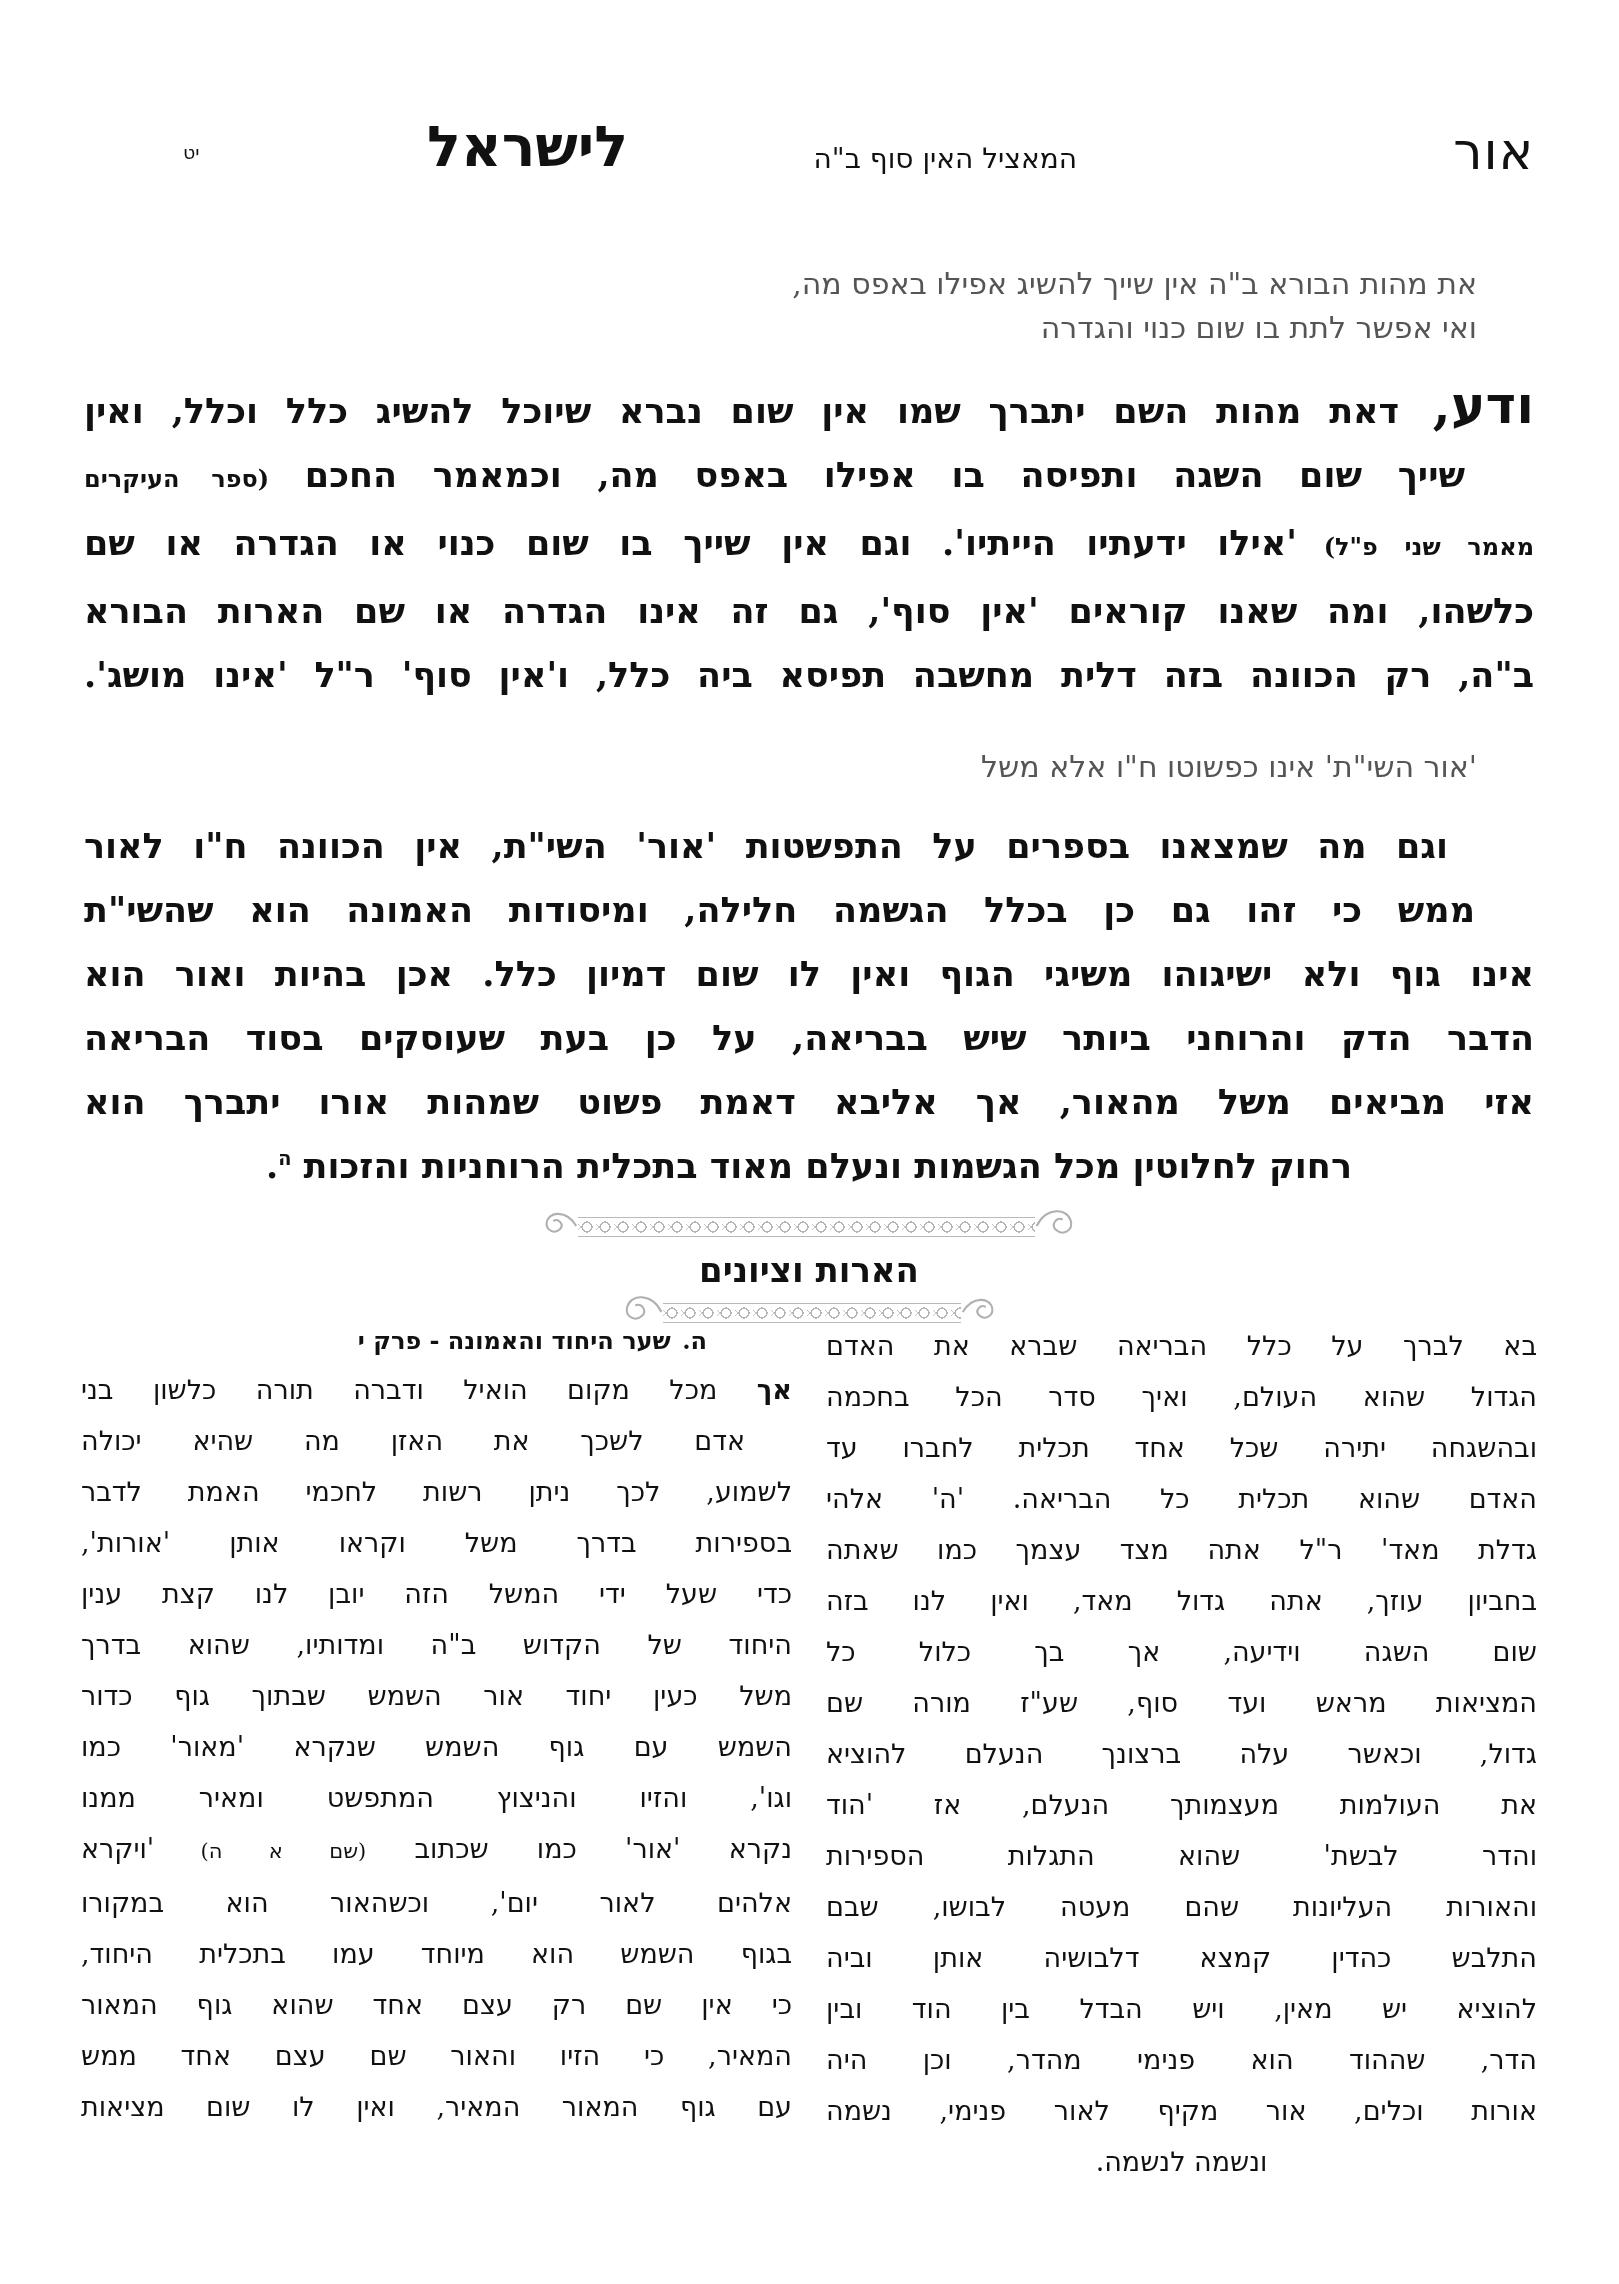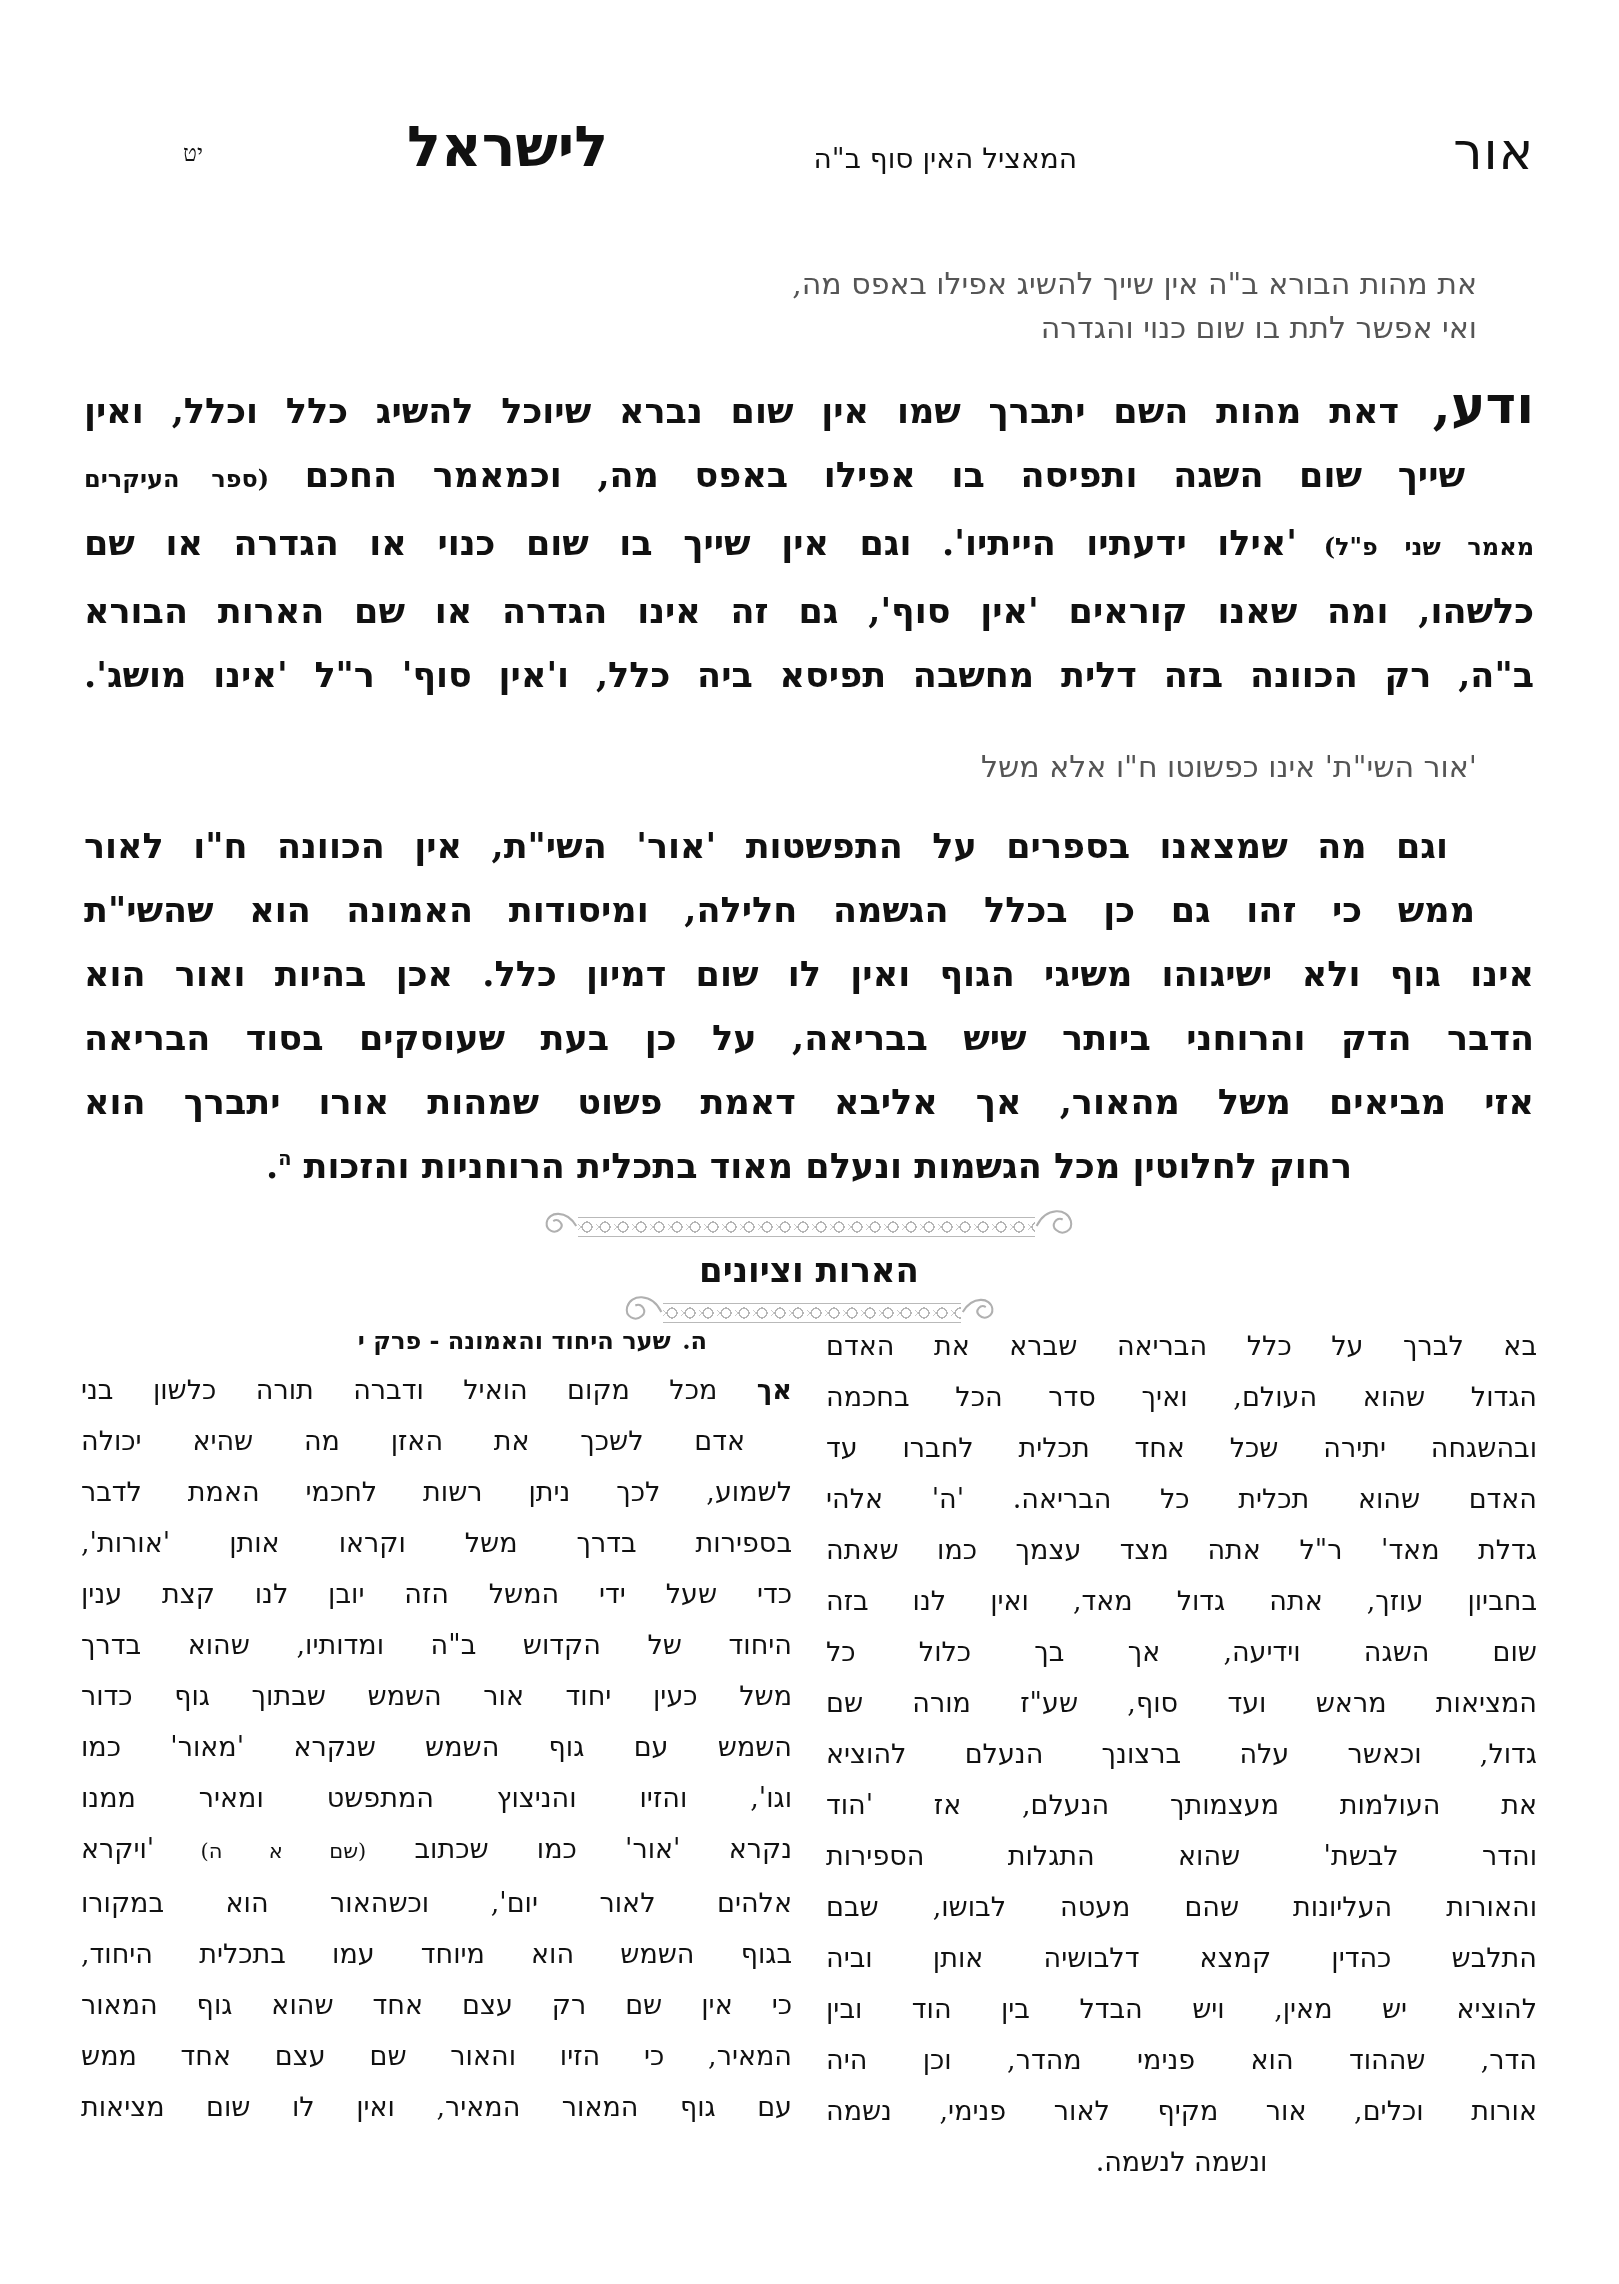--- a/index.html
+++ b/index.html
@@ -10,22 +10,22 @@
     background:#ffffff;
     overflow:hidden;
     direction:rtl;
     font-family:"DejaVu Serif","DejaVu Sans",serif;
     color:#111;
   }
   
   .header{position:relative;height:94px;margin-top:121px;}
   .h-or{position:absolute;right:85px;top:0;font-size:52px;font-weight:normal;letter-spacing:0.8px;}
   .h-center{position:absolute;right:542px;top:21px;font-size:28px;}
-  .h-lisrael{position:absolute;left:408px;top:-8.2px;font-size:56px;font-weight:bold;}
-  .h-pagenum{position:absolute;left:184px;top:19.6px;font-size:23px;font-family:Liberation Serif, serif;}
+  .h-lisrael{position:absolute;left:428px;top:-8.2px;font-size:56px;font-weight:bold;}
+  .h-pagenum{position:absolute;left:184px;top:19.6px;font-size:19px;}
   
   .main{padding:0 85px;direction:rtl;}
   .subtitle{margin-top:47px;padding-left:0;padding-right:57px;color:#555555;font-size:30px;line-height:44px;}
   .subtitle .tl{text-align:right;text-align-last:right;}
   .para{margin-top:23px;font-weight:bold;font-size:35px;line-height:64px;}
   .para .tl{text-align:justify;text-align-last:justify;}
   .para .tl.center{text-align:center;text-align-last:center;}
   .lead{font-size:52px;}
   .small{font-size:24px;font-weight:bold;}
   sup{font-size:0.55em;vertical-align:super;line-height:0;}

